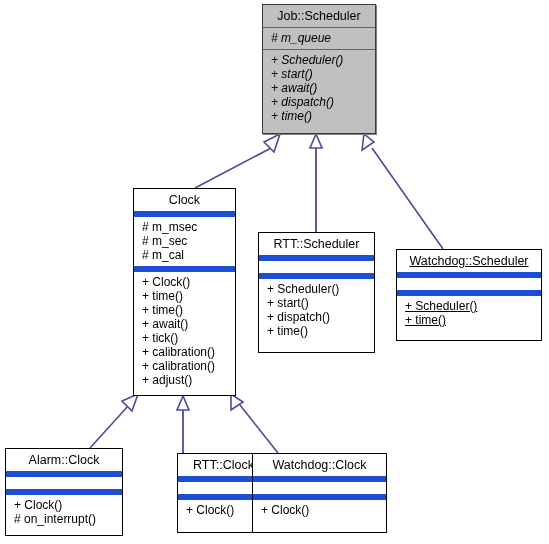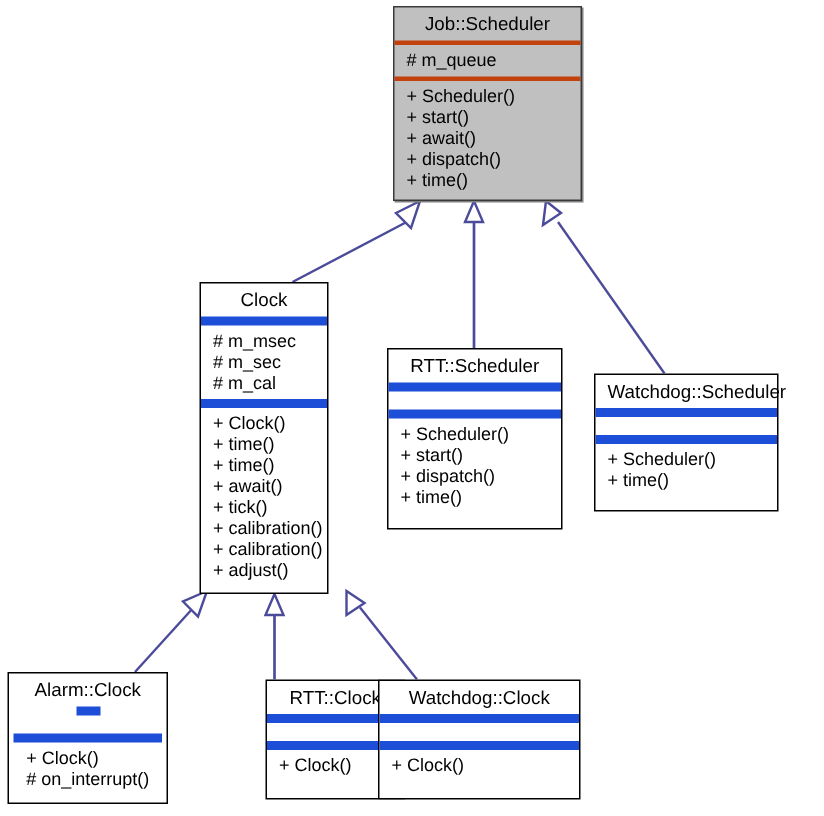--- a/index.html
+++ b/index.html
@@ -41,21 +41,22 @@
   }
   .compartment.attrs,
   .compartment.ops {
     border-top: 6px solid #1d4ed8;
     text-align: left;
     font-size: 12px;
     color: #000000;
   }
   .shaded .compartment.attrs,
   .shaded .compartment.ops {
-    border-top: 3px solid #c2410c;
+    border-top: 1px solid #c2410c;
+    font-style: italic;
   }
   .member {
     line-height: 14px;
     white-space: nowrap;
   }
   .compartment.empty {
     min-height: 18px;
   }
   svg.edges {
     position: absolute;
@@ -97,35 +98,35 @@
       <line x1="183" y1="453" x2="183" y2="410" stroke="#4b4b9a" stroke-width="1.8"></line>
       <polygon points="183,396 177,410 189,410" fill="#ffffff" stroke="#4b4b9a" stroke-width="1.6"></polygon>
     </g>
 
     <g>
       <line x1="278" y1="453" x2="240" y2="405" stroke="#4b4b9a" stroke-width="1.6"></line>
       <polygon points="231,394 231,410 243,402" fill="#ffffff" stroke="#4b4b9a" stroke-width="1.6"></polygon>
     </g>
   </svg>
 
-  <div class="uml-class shaded" style="left:262px; top:4px; width:126px; height:130px;">
+  <div class="uml-class shaded" style="left:262px; top:4px; width:114px; height:130px;">
     <div class="compartment name">Job::Scheduler</div>
     <div class="compartment attrs">
       <div class="member"># m_queue</div>
     </div>
     <div class="compartment ops">
       <div class="member">+ Scheduler()</div>
       <div class="member">+ start()</div>
       <div class="member">+ await()</div>
       <div class="member">+ dispatch()</div>
       <div class="member">+ time()</div>
     </div>
   </div>
 
-  <div class="uml-class" style="left:133px; top:188px; width:86px; height:208px;">
+  <div class="uml-class" style="left:133px; top:188px; width:103px; height:208px;">
     <div class="compartment name">Clock</div>
     <div class="compartment attrs">
       <div class="member"># m_msec</div>
       <div class="member"># m_sec</div>
       <div class="member"># m_cal</div>
     </div>
     <div class="compartment ops">
       <div class="member">+ Clock()</div>
       <div class="member">+ time()</div>
       <div class="member">+ time()</div>
@@ -141,30 +142,30 @@
     <div class="compartment name">RTT::Scheduler</div>
     <div class="compartment attrs empty"></div>
     <div class="compartment ops">
       <div class="member">+ Scheduler()</div>
       <div class="member">+ start()</div>
       <div class="member">+ dispatch()</div>
       <div class="member">+ time()</div>
     </div>
   </div>
 
-  <div class="uml-class" style="left:396px; top:249px; width:123px; height:92px;">
+  <div class="uml-class" style="left:396px; top:249px; width:146px; height:92px;text-decoration:underline;">
     <div class="compartment name">Watchdog::Scheduler</div>
     <div class="compartment attrs empty"></div>
     <div class="compartment ops">
       <div class="member">+ Scheduler()</div>
       <div class="member">+ time()</div>
     </div>
   </div>
 
-  <div class="uml-class" style="left:5px; top:448px; width:107px; height:88px;align-items:center;">
+  <div class="uml-class" style="left:5px; top:448px; width:118px; height:88px;">
     <div class="compartment name">Alarm::Clock</div>
     <div class="compartment attrs empty"></div>
     <div class="compartment ops">
       <div class="member">+ Clock()</div>
       <div class="member"># on_interrupt()</div>
     </div>
   </div>
 
   <div class="uml-class" style="left:137px; top:453px; width:93px; height:80px;margin-left:40px;">
     <div class="compartment name">RTT::Clock</div>

